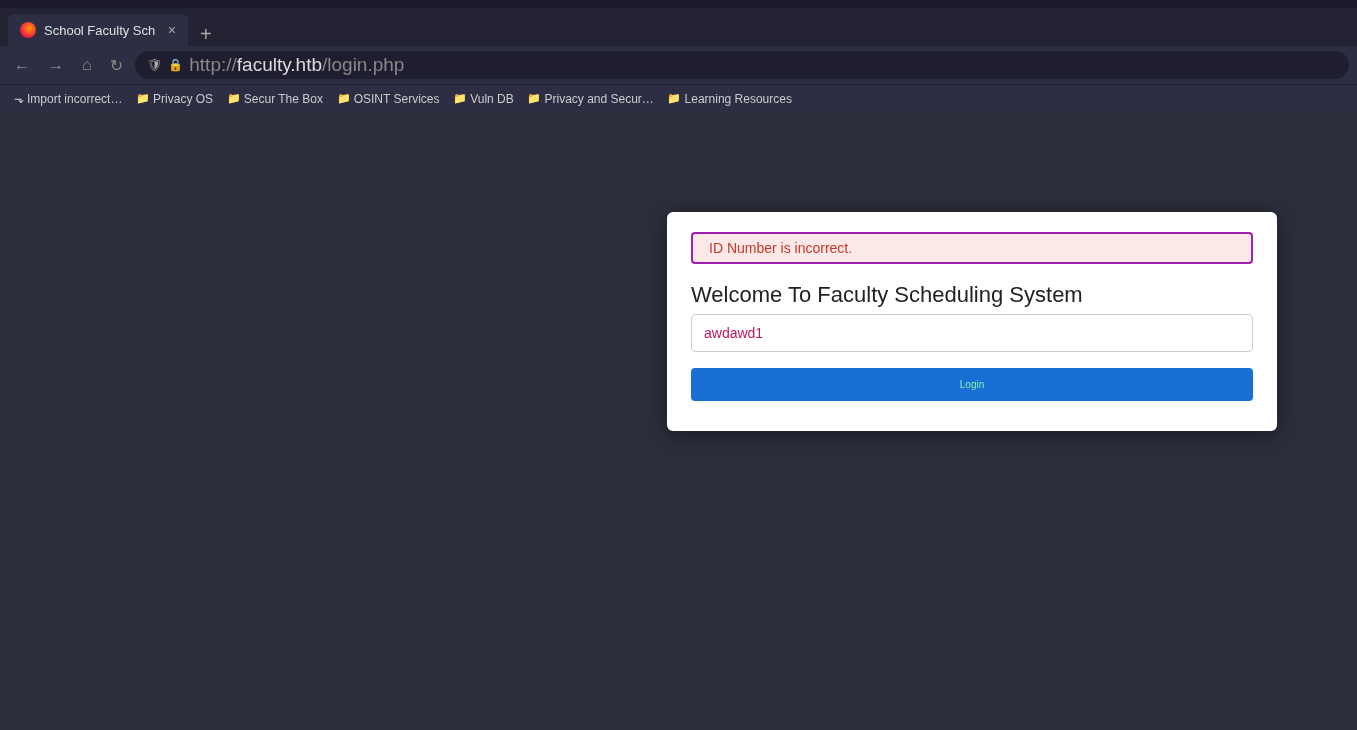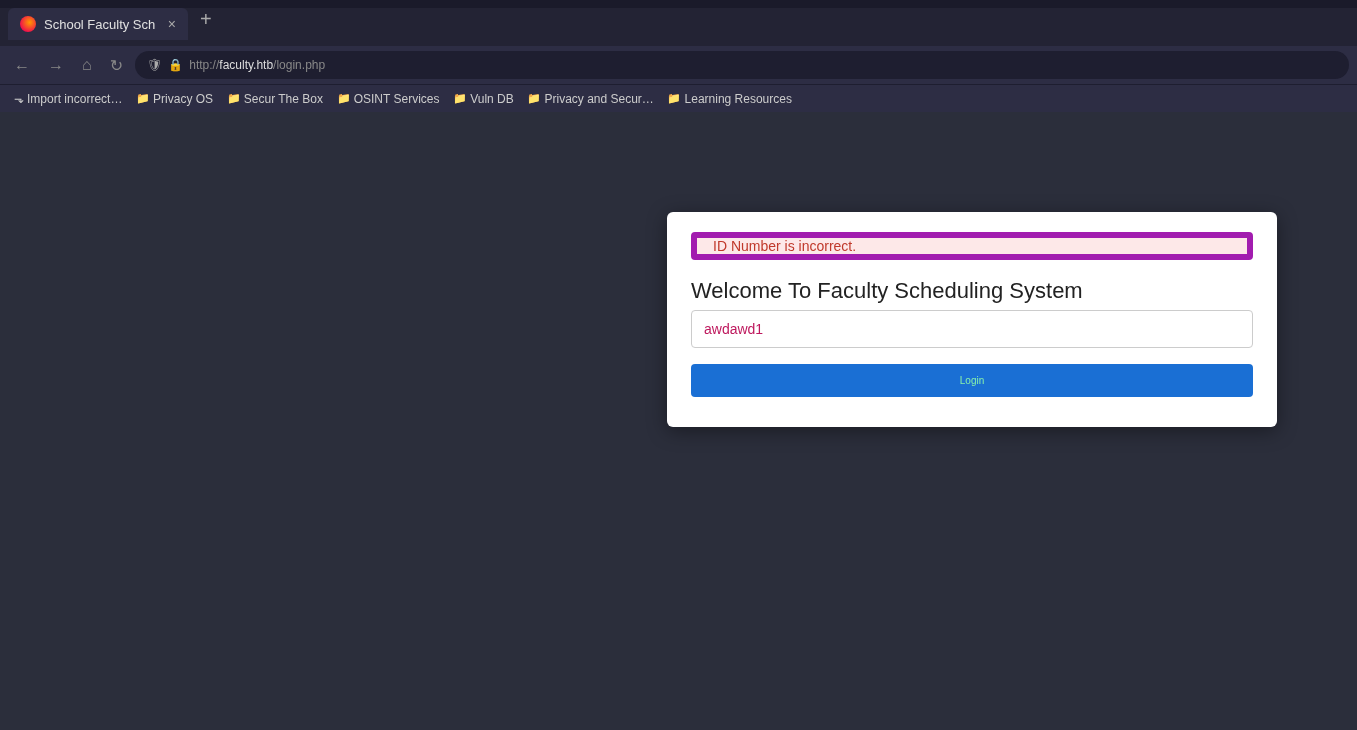--- a/index.html
+++ b/index.html
@@ -16,21 +16,21 @@
     .system-bar {
       background: #1a1a2a;
       height: 8px;
       width: 100%;
     }
 
     
     .tab-bar {
       background: #232334;
       display: flex;
-      align-items: flex-start;
+      align-items: flex-end;
       height: 38px;
       padding: 0 8px;
       gap: 4px;
     }
 
     .tab-active {
       background: #2d2d44;
       border-radius: 6px 6px 0 0;
       display: flex;
       align-items: center;
@@ -85,21 +85,21 @@
       gap: 6px;
     }
 
     .address-icon {
       color: #aaa;
       font-size: 12px;
     }
 
     .address-url {
       color: #ccc;
-      font-size: 12px;
+      font-size: 19px;
     }
 
     .address-url .url-gray { color: #888; }
     .address-url .url-white { color: #ddd; }
 
     
     .bookmarks-bar {
       background: #2d2d44;
       display: flex;
       align-items: center;
@@ -144,23 +144,23 @@
       background: #ffffff;
       border-radius: 6px;
       width: 610px;
       padding: 20px 24px 30px 24px;
       box-shadow: 0 4px 20px rgba(0,0,0,0.4);
       margin-top: 40px;
     }
 
     .error-alert {
       background: #fde8e8;
-      border: 6px solid #a21caf;
-      border-radius: 4px;
-      padding: 0 16px;
+      border: 2px solid #a21caf;
+      border-radius: 4px;
+      padding: 6px 16px;
       margin-bottom: 18px;
       color: #c0392b;
       font-size: 14px;
     }
 
     .login-title {
       font-size: 22px;
       font-weight: normal;
       color: #222;
       margin-bottom: 6px;

